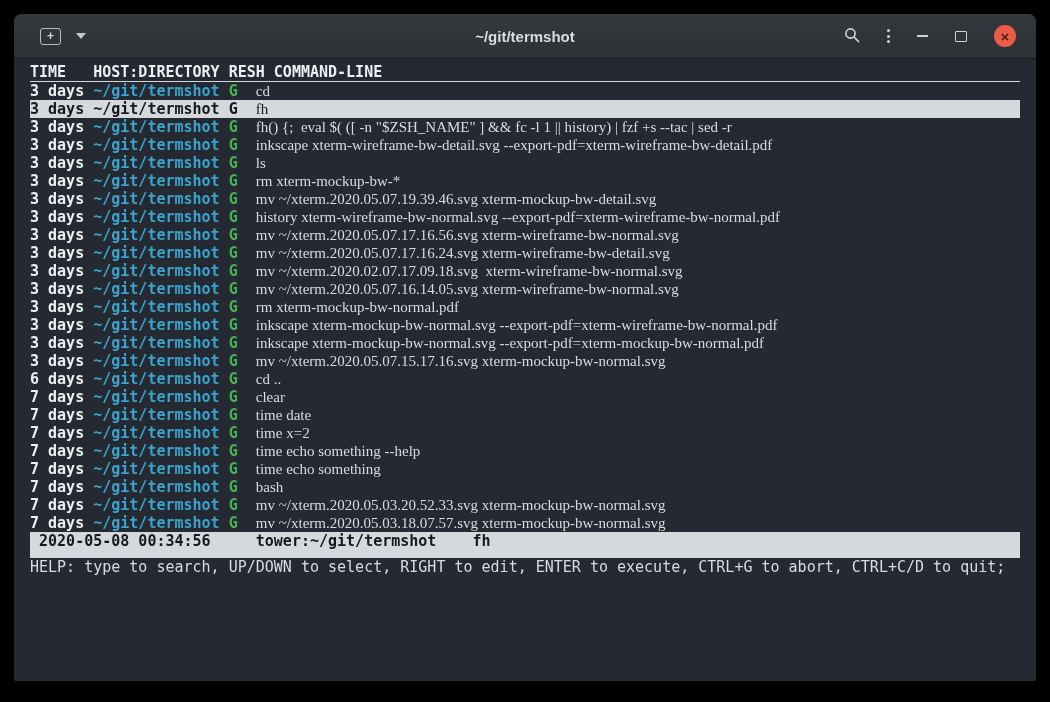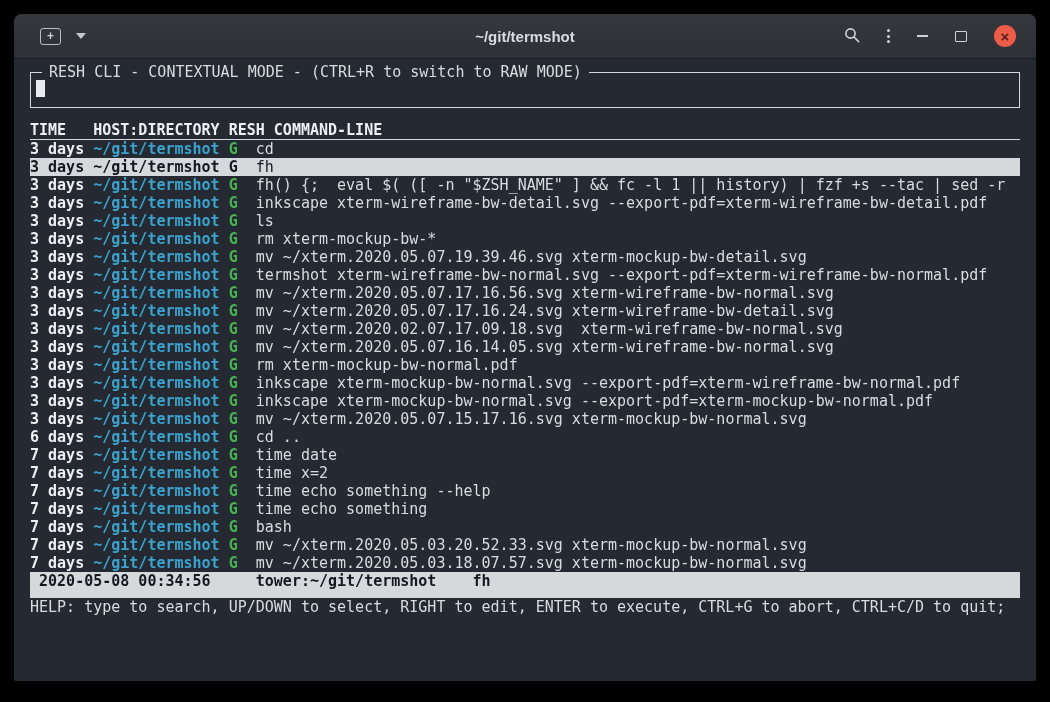--- a/index.html
+++ b/index.html
@@ -64,21 +64,21 @@
     position:absolute;left:5px;top:7px;width:9px;height:17px;
     background:#e9ecef;
   }
   .hdr{white-space:pre;font-weight:bold;height:18px;border-bottom:1px solid var(--box-border,#d4d7db);
        color:var(--time-fg,#eceff3);}
   .rows{}
   .row{white-space:pre;height:18px;}
   .row .t{font-weight:bold;color:var(--time-fg,#eceff3);}
   .row .h{font-weight:bold;color:var(--path-fg,#3ba3cd);}
   .row .f{font-weight:bold;color:var(--flag-fg,#47b353);}
-  .row .c{color:var(--fg,#d8dce2);}
+  .row .c{color:var(--fg,#d8dce2);font-family:Liberation Serif, serif;}
   .row.selected{background:var(--selection-bg,#d6d9dc);}
   .row.selected span{color:var(--selection-fg,#15181c);}
   .status{
     white-space:pre;height:26px;font-weight:bold;
     background:var(--selection-bg,#d6d9dc);color:var(--selection-fg,#15181c);
   }
   .help{white-space:pre;height:30px;color:var(--fg,#d8dce2);}
 </style>
 </head>
 <body>
@@ -108,43 +108,40 @@
       <span>
           <span class="restore-glyph"></span>
         </span>
       <span class="close-btn">
           <span>×</span>
         </span>
     </div>
   </div>
 
   <div class="terminal">
-    <div class="resh-box">
-      <span class="resh-legend">RESH CLI - CONTEXTUAL MODE - (CTRL+R to switch to RAW MODE)</span>
-      <span class="block-cursor"></span>
-    </div>
     <div class="hdr" id="header"><span class="th">TIME   </span><span class="th">HOST:DIRECTORY </span><span class="th">RESH </span><span class="th">COMMAND-LINE</span></div>
     <div class="rows" id="rows">
         <div class="row"><span class="t">3 days </span><span class="h">~/git/termshot </span><span class="f">G  </span><span class="c">cd</span></div>
         <div class="row selected"><span class="t">3 days </span><span class="h">~/git/termshot </span><span class="f">G  </span><span class="c">fh</span></div>
         <div class="row"><span class="t">3 days </span><span class="h">~/git/termshot </span><span class="f">G  </span><span class="c">fh() {;  eval $( ([ -n "$ZSH_NAME" ] &amp;&amp; fc -l 1 || history) | fzf +s --tac | sed -r</span></div>
         <div class="row"><span class="t">3 days </span><span class="h">~/git/termshot </span><span class="f">G  </span><span class="c">inkscape xterm-wireframe-bw-detail.svg --export-pdf=xterm-wireframe-bw-detail.pdf</span></div>
         <div class="row"><span class="t">3 days </span><span class="h">~/git/termshot </span><span class="f">G  </span><span class="c">ls</span></div>
         <div class="row"><span class="t">3 days </span><span class="h">~/git/termshot </span><span class="f">G  </span><span class="c">rm xterm-mockup-bw-*</span></div>
         <div class="row"><span class="t">3 days </span><span class="h">~/git/termshot </span><span class="f">G  </span><span class="c">mv ~/xterm.2020.05.07.19.39.46.svg xterm-mockup-bw-detail.svg</span></div>
-        <div class="row"><span class="t">3 days </span><span class="h">~/git/termshot </span><span class="f">G  </span><span class="c">termshot xterm-wireframe-bw-normal.svg --export-pdf=xterm-wireframe-bw-normal.pdf</span></div>
+        <div class="row"><span class="t">3 days </span><span class="h">~/git/termshot </span><span class="f">G  </span><span class="c">history xterm-wireframe-bw-normal.svg --export-pdf=xterm-wireframe-bw-normal.pdf</span></div>
         <div class="row"><span class="t">3 days </span><span class="h">~/git/termshot </span><span class="f">G  </span><span class="c">mv ~/xterm.2020.05.07.17.16.56.svg xterm-wireframe-bw-normal.svg</span></div>
         <div class="row"><span class="t">3 days </span><span class="h">~/git/termshot </span><span class="f">G  </span><span class="c">mv ~/xterm.2020.05.07.17.16.24.svg xterm-wireframe-bw-detail.svg</span></div>
         <div class="row"><span class="t">3 days </span><span class="h">~/git/termshot </span><span class="f">G  </span><span class="c">mv ~/xterm.2020.02.07.17.09.18.svg  xterm-wireframe-bw-normal.svg</span></div>
         <div class="row"><span class="t">3 days </span><span class="h">~/git/termshot </span><span class="f">G  </span><span class="c">mv ~/xterm.2020.05.07.16.14.05.svg xterm-wireframe-bw-normal.svg</span></div>
         <div class="row"><span class="t">3 days </span><span class="h">~/git/termshot </span><span class="f">G  </span><span class="c">rm xterm-mockup-bw-normal.pdf</span></div>
         <div class="row"><span class="t">3 days </span><span class="h">~/git/termshot </span><span class="f">G  </span><span class="c">inkscape xterm-mockup-bw-normal.svg --export-pdf=xterm-wireframe-bw-normal.pdf</span></div>
         <div class="row"><span class="t">3 days </span><span class="h">~/git/termshot </span><span class="f">G  </span><span class="c">inkscape xterm-mockup-bw-normal.svg --export-pdf=xterm-mockup-bw-normal.pdf</span></div>
         <div class="row"><span class="t">3 days </span><span class="h">~/git/termshot </span><span class="f">G  </span><span class="c">mv ~/xterm.2020.05.07.15.17.16.svg xterm-mockup-bw-normal.svg</span></div>
         <div class="row"><span class="t">6 days </span><span class="h">~/git/termshot </span><span class="f">G  </span><span class="c">cd ..</span></div>
+        <div class="row"><span class="t">7 days </span><span class="h">~/git/termshot </span><span class="f">G  </span><span class="c">clear</span></div>
         <div class="row"><span class="t">7 days </span><span class="h">~/git/termshot </span><span class="f">G  </span><span class="c">time date</span></div>
         <div class="row"><span class="t">7 days </span><span class="h">~/git/termshot </span><span class="f">G  </span><span class="c">time x=2</span></div>
         <div class="row"><span class="t">7 days </span><span class="h">~/git/termshot </span><span class="f">G  </span><span class="c">time echo something --help</span></div>
         <div class="row"><span class="t">7 days </span><span class="h">~/git/termshot </span><span class="f">G  </span><span class="c">time echo something</span></div>
         <div class="row"><span class="t">7 days </span><span class="h">~/git/termshot </span><span class="f">G  </span><span class="c">bash</span></div>
         <div class="row"><span class="t">7 days </span><span class="h">~/git/termshot </span><span class="f">G  </span><span class="c">mv ~/xterm.2020.05.03.20.52.33.svg xterm-mockup-bw-normal.svg</span></div>
         <div class="row"><span class="t">7 days </span><span class="h">~/git/termshot </span><span class="f">G  </span><span class="c">mv ~/xterm.2020.05.03.18.07.57.svg xterm-mockup-bw-normal.svg</span></div>
       </div>
     <div class="status"><span> </span><span>2020-05-08 00:34:56</span><span>     </span><span>tower:~/git/termshot</span><span>    </span><span>fh</span></div>
     <div class="help">HELP: type to search, UP/DOWN to select, RIGHT to edit, ENTER to execute, CTRL+G to abort, CTRL+C/D to quit;</div>

